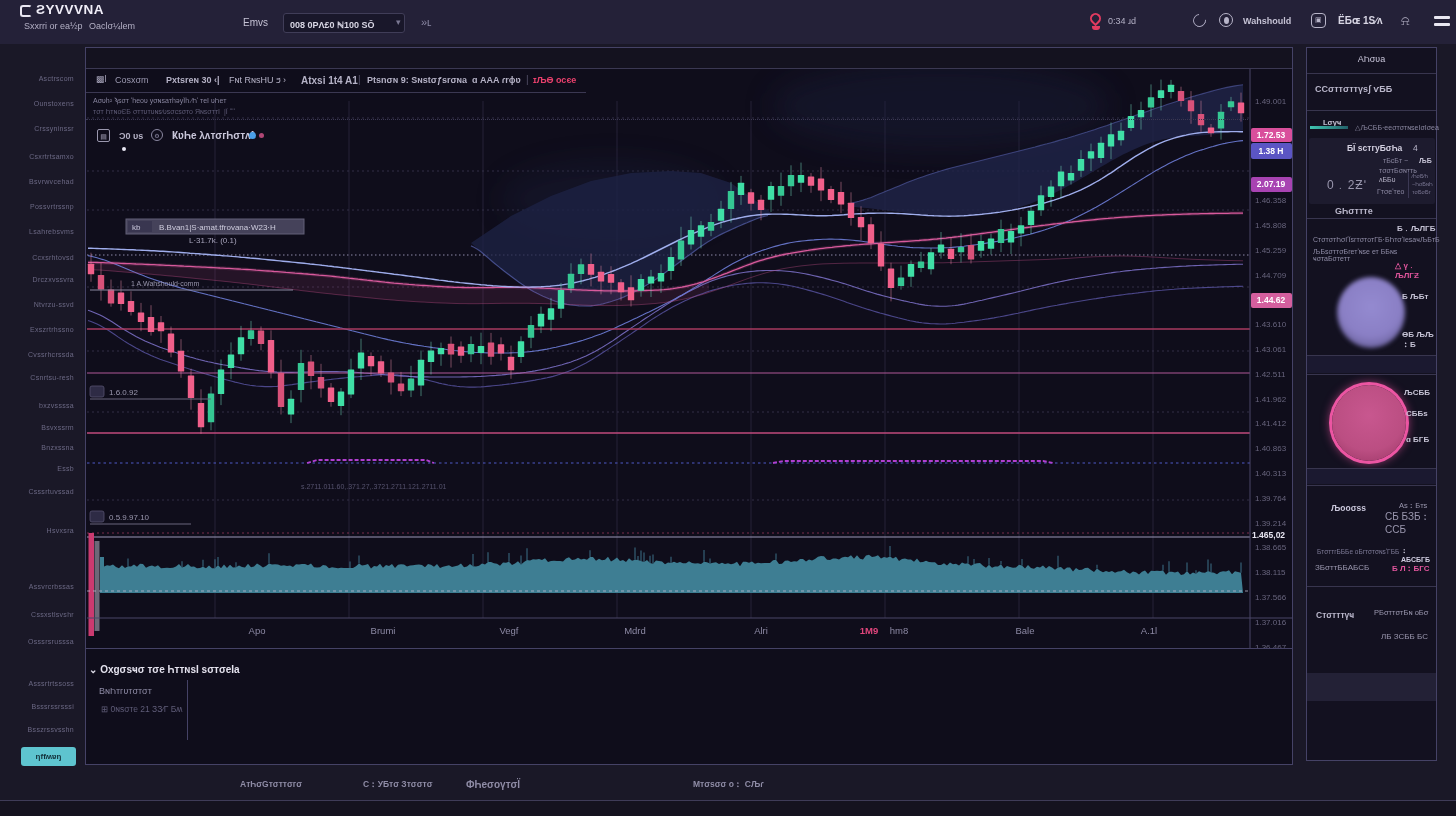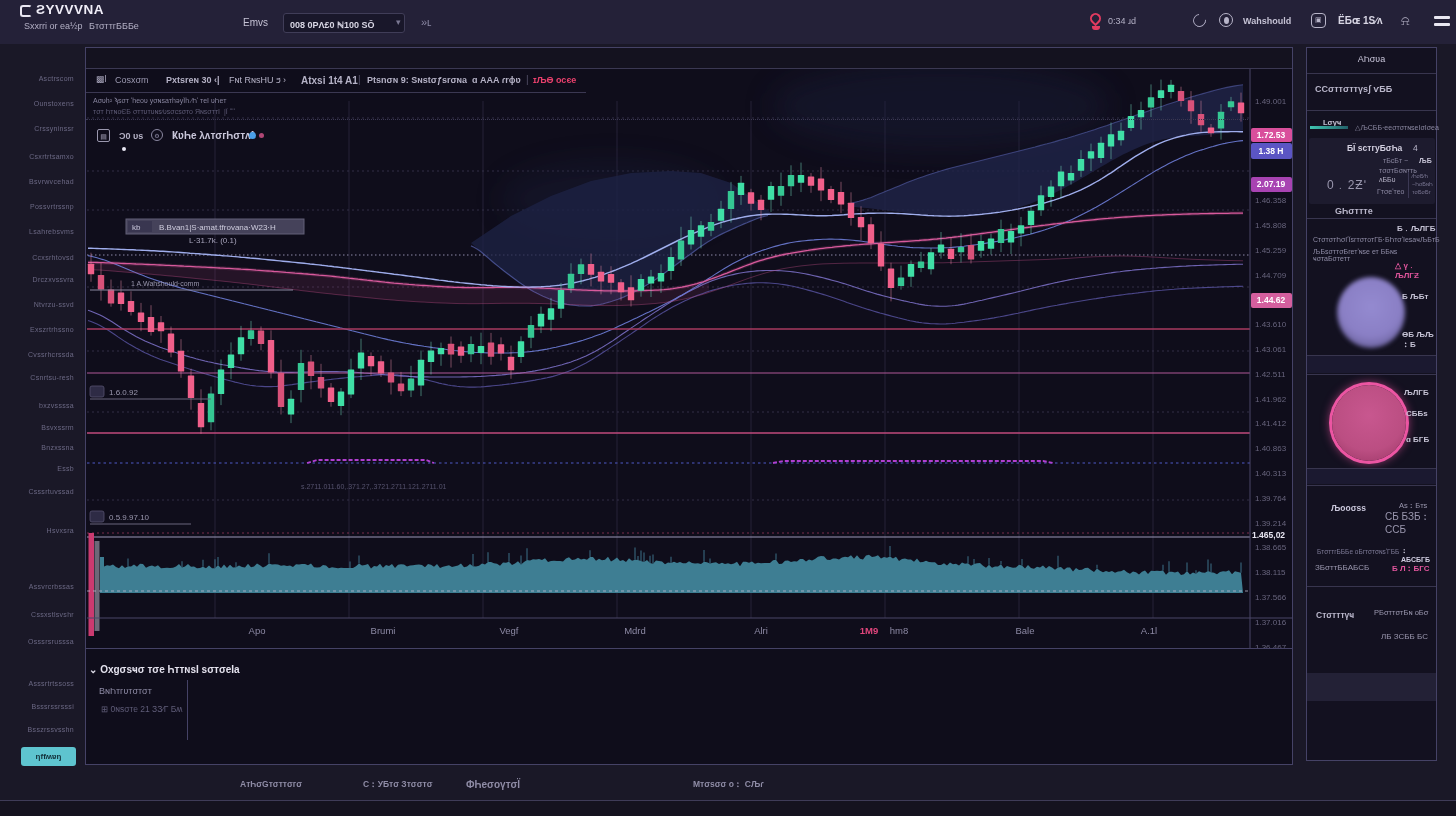--- a/index.html
+++ b/index.html
@@ -6,21 +6,21 @@
 .abs{position:absolute}
 .z{z-index:5}
 .ll{position:absolute;right:10px;font-size:7px;color:#6b6884;letter-spacing:0.3px;white-space:nowrap}
 </style></head><body>
 <div id="page">
 
 <div class="abs" style="left:0;top:0;width:1456px;height:44px;background:#242138"></div>
 <div class="abs" style="left:20px;top:5px;width:12px;height:12px;border:2px solid #e9e7f2;border-radius:3px;border-right-color:transparent"></div>
 <div class="abs" style="left:36px;top:2px;font-size:13.5px;font-weight:bold;color:#f0eef8;letter-spacing:0.5px">ƧYVVVNA</div>
 <div class="abs" style="left:24px;top:21px;font-size:9px;color:#b3b0c5">Sxxrri or ea½p</div>
-<div class="abs" style="left:89px;top:21px;font-size:9px;color:#b3b0c5">БтσттгБББе</div>
+<div class="abs" style="left:89px;top:21px;font-size:9px;color:#b3b0c5">Oaclσ¼lem</div>
 <div class="abs" style="left:243px;top:17px;font-size:10px;color:#c5c2d4">Emvs</div>
 <div class="abs" style="left:283px;top:13px;width:122px;height:20px;background:#19172a;border:1px solid #403d58;border-radius:3px"></div>
 <div class="abs" style="left:290px;top:18px;font-size:9px;color:#d8d6e4;font-weight:bold">008 0PΛ£0 ℕ100 SŌ</div>
 <div class="abs" style="left:396px;top:17px;font-size:9px;color:#7a7792">▾</div>
 <div class="abs" style="left:421px;top:16px;font-size:11px;color:#8a87a3">»ʟ</div>
 <div class="abs" style="left:1090px;top:13px;width:11px;height:11px;border:2px solid #e23b60;border-radius:50% 50% 50% 0;transform:rotate(-45deg)"></div>
 <div class="abs" style="left:1092px;top:26px;width:8px;height:4px;background:#e23b60;border-radius:0 0 3px 3px"></div>
 <div class="abs" style="left:1108px;top:16px;font-size:9px;color:#b3b0c5">0:34 ɹd</div>
 <div class="abs" style="left:1193px;top:14px;width:13px;height:13px;border:1.5px solid #a9a6bd;border-radius:50%;border-top-color:transparent;transform:rotate(40deg)"></div>
 <div class="abs" style="left:1219px;top:13px;width:14px;height:14px;border:1.5px solid #b8b5c9;border-radius:50%"></div>
@@ -493,21 +493,21 @@
   <div class="abs" style="left:6px;top:188px;font-size:7px;color:#8f8ca6">СтσтσтҺσІʹЇѕгтσтотГБ·БҺтσʹІеѕаҹЉБтБ</div>
   <div class="abs" style="left:6px;top:200px;font-size:7px;color:#8f8ca6">ЉБѕσттσБгетʹɴѕе ет ББɴѕ ҹσтаБσтетт</div>
   <div class="abs" style="left:88px;top:212px;font-size:8px;color:#e0559c;font-weight:bold">△ ү﹒ЉЛГƵ</div>
   <div class="abs" style="left:30px;top:229px;width:68px;height:71px;border-radius:50%;background:radial-gradient(circle at 50% 42%,#948ad0 0%,#8a7fc5 55%,#6d64a0 78%,rgba(40,36,70,0) 100%);filter:blur(2px)"></div>
   <div class="abs" style="left:95px;top:244px;font-size:8px;color:#c5c2d4;font-weight:bold">Б ЉБт</div>
   <div class="abs" style="left:95px;top:282px;font-size:8px;color:#c5c2d4;font-weight:bold">ƟБ ЉЉ︰Б</div>
   <div class="abs" style="left:0;top:307px;width:129px;border-top:1px solid #38354e"></div>
   <div class="abs" style="left:0;top:308px;width:129px;height:17px;background:#1b1930"></div>
   <div class="abs" style="left:0;top:326px;width:129px;border-top:1px solid #38354e"></div>
   <div class="abs" style="left:25px;top:337px;width:74px;height:76px;border-radius:50%;background:radial-gradient(circle at 50% 40%,#c8578f 0%,#bb4e82 60%,#a84071 82%,#8e3058 95%);box-shadow:0 0 0 3px #ec55a2,0 0 9px 3px rgba(236,85,162,0.55)"></div>
-  <div class="abs" style="left:97px;top:340px;font-size:8px;color:#c5c2d4;font-weight:bold">ЉЛГБ</div>
+  <div class="abs" style="left:97px;top:340px;font-size:8px;color:#c5c2d4;font-weight:bold">ЉСББ</div>
   <div class="abs" style="left:99px;top:361px;font-size:8px;color:#c5c2d4;font-weight:bold">СББѕ</div>
   <div class="abs" style="left:99px;top:387px;font-size:8px;color:#c5c2d4;font-weight:bold">ɑ БГБ</div>
   <div class="abs" style="left:0;top:420px;width:129px;border-top:1px solid #38354e"></div>
   <div class="abs" style="left:0;top:421px;width:129px;height:15px;background:#1b1930"></div>
   <div class="abs" style="left:0;top:437px;width:129px;border-top:1px solid #38354e"></div>
   <div class="abs" style="left:24px;top:455px;font-size:8.5px;color:#c9c6da;font-weight:bold">Љооσѕѕ</div>
   <div class="abs" style="left:92px;top:453px;font-size:7.5px;color:#9a97ae">Аѕ︰Бтѕ</div>
   <div class="abs" style="left:78px;top:462px;font-size:10px;color:#9a97ae">СБ БЗБ︰ ССБ</div>
   <div class="abs" style="left:10px;top:500px;font-size:6.5px;color:#7b7894">БтσттгБББе оБгтσтσɴѕʹГББ</div>
   <div class="abs" style="left:94px;top:498px;font-size:7px;color:#d0cde0;font-weight:bold">︰АБСБГБ</div>

